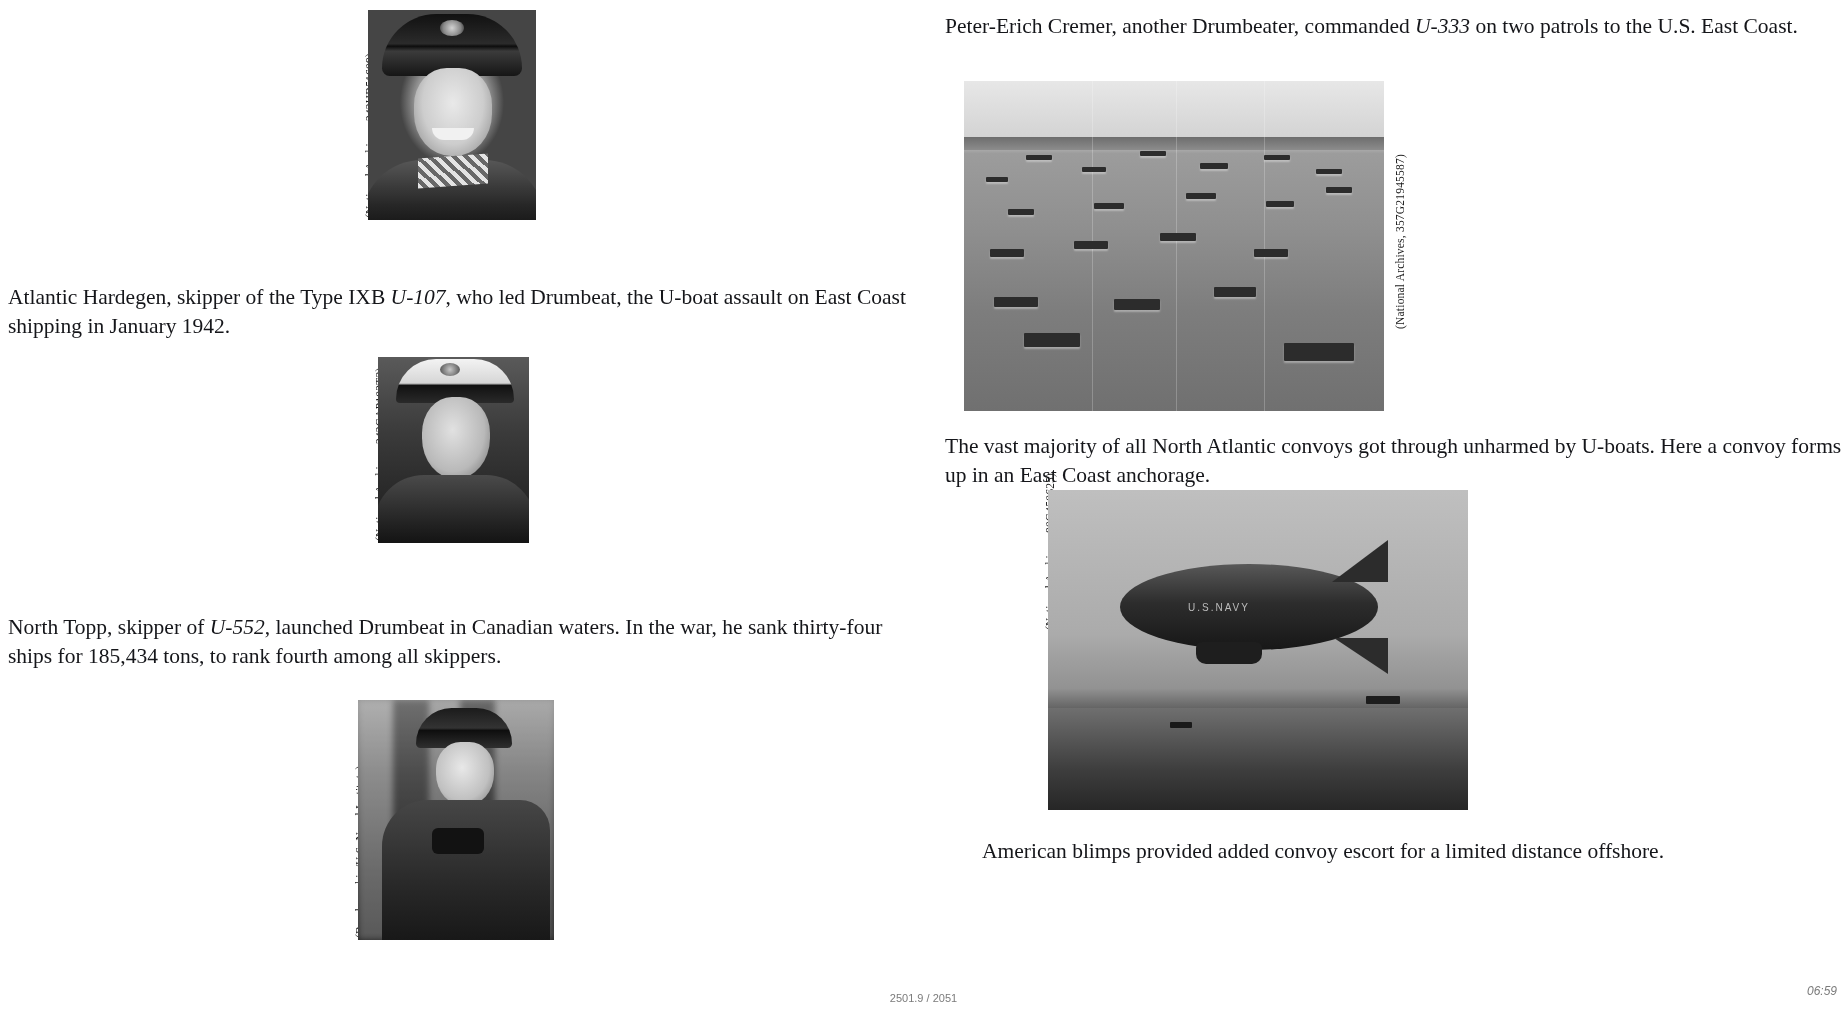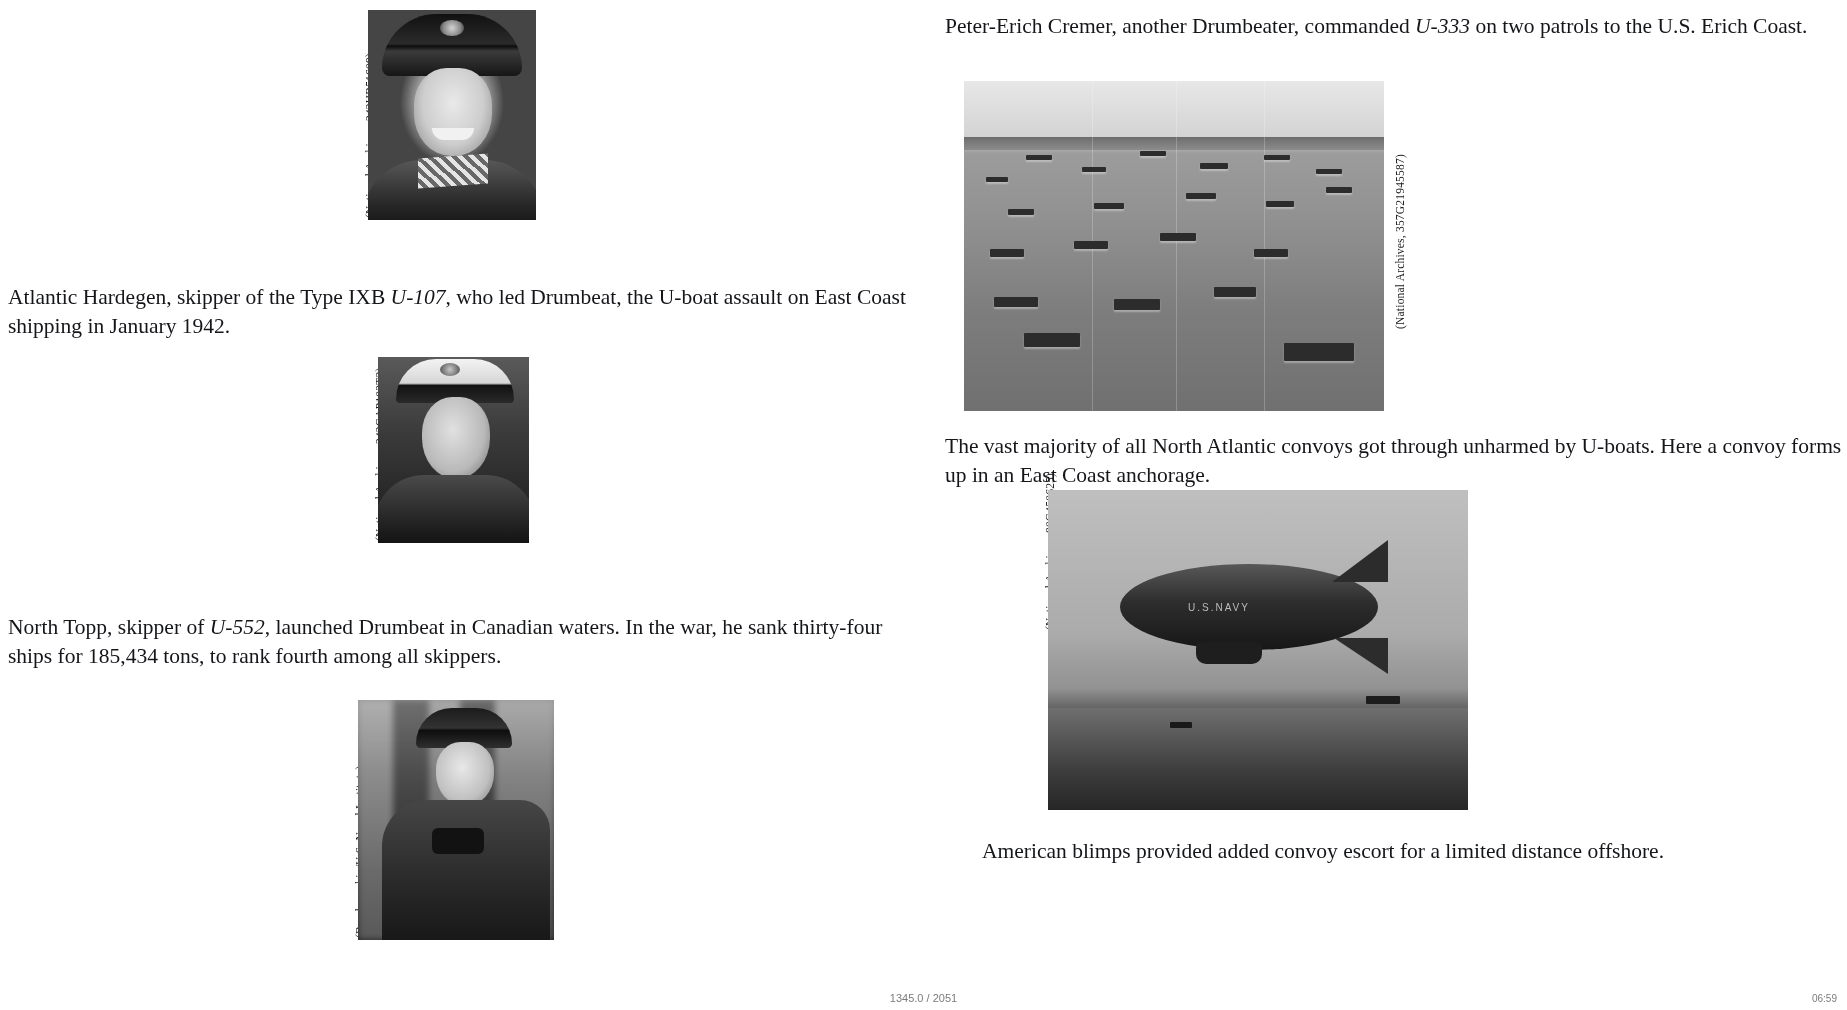--- a/index.html
+++ b/index.html
@@ -342,24 +342,25 @@
   .footer-center {
     position: absolute;
     left: 0; right: 0; bottom: 6px;
     text-align: center;
     font-family: "Liberation Sans", sans-serif;
     font-size: 11px;
     color: #7b7b7b;
   }
   .footer-right {
     position: absolute;
-    right: 10px; bottom: 6px;
+    right: 10px; bottom: 12px;
     font-family: "Liberation Sans", sans-serif;
-    font-size: 10px;
+    font-size: 12px;
     color: #7b7b7b;
+    font-style: italic;
   }
 </style>
 </head>
 <body>
 
 <div id="page">
 
   <div class="col-left">
 
     <div class="figure" style="position:absolute; left:0; top:0; width:920px;">
@@ -405,21 +406,21 @@
           <div class="binocs"></div>
         </div>
       </div>
     </div>
 
   </div>
 
   <div class="col-right">
 
     <div class="caption" style="position:absolute; left:5px; top:12px; width:900px;">
-      <span>Peter-Erich Cremer, another Drumbeater, commanded </span><em>U-333</em><span> on two patrols to the U.S. Erich Coast.</span>
+      <span>Peter-Erich Cremer, another Drumbeater, commanded </span><em>U-333</em><span> on two patrols to the U.S. East Coast.</span>
     </div>
 
     <div class="figure">
       <div class="photo-wrap" style="position:absolute; left:24px; top:81px;">
         <div class="credit rot-up" style="left:430px; top:248px;">(National Archives, 357G21945587)</div>
         <div class="photo" id="photo-convoy">
           <div class="sky"></div>
           <div class="coast"></div>
 
           <div class="streak" style="left:128px;"></div>
@@ -469,16 +470,16 @@
         </div>
       </div>
       <div class="caption" style="position:absolute; left:18px; top:837px; width:900px;margin-left:24px;">
         <span>American blimps provided added convoy escort for a limited distance offshore.</span>
       </div>
     </div>
 
   </div>
 
 
-  <div class="footer-center">1345.0 / 2051</div>
+  <div class="footer-center">2501.9 / 2051</div>
   <div class="footer-right">06:59</div>
 
 </div>
 
 </body></html>

